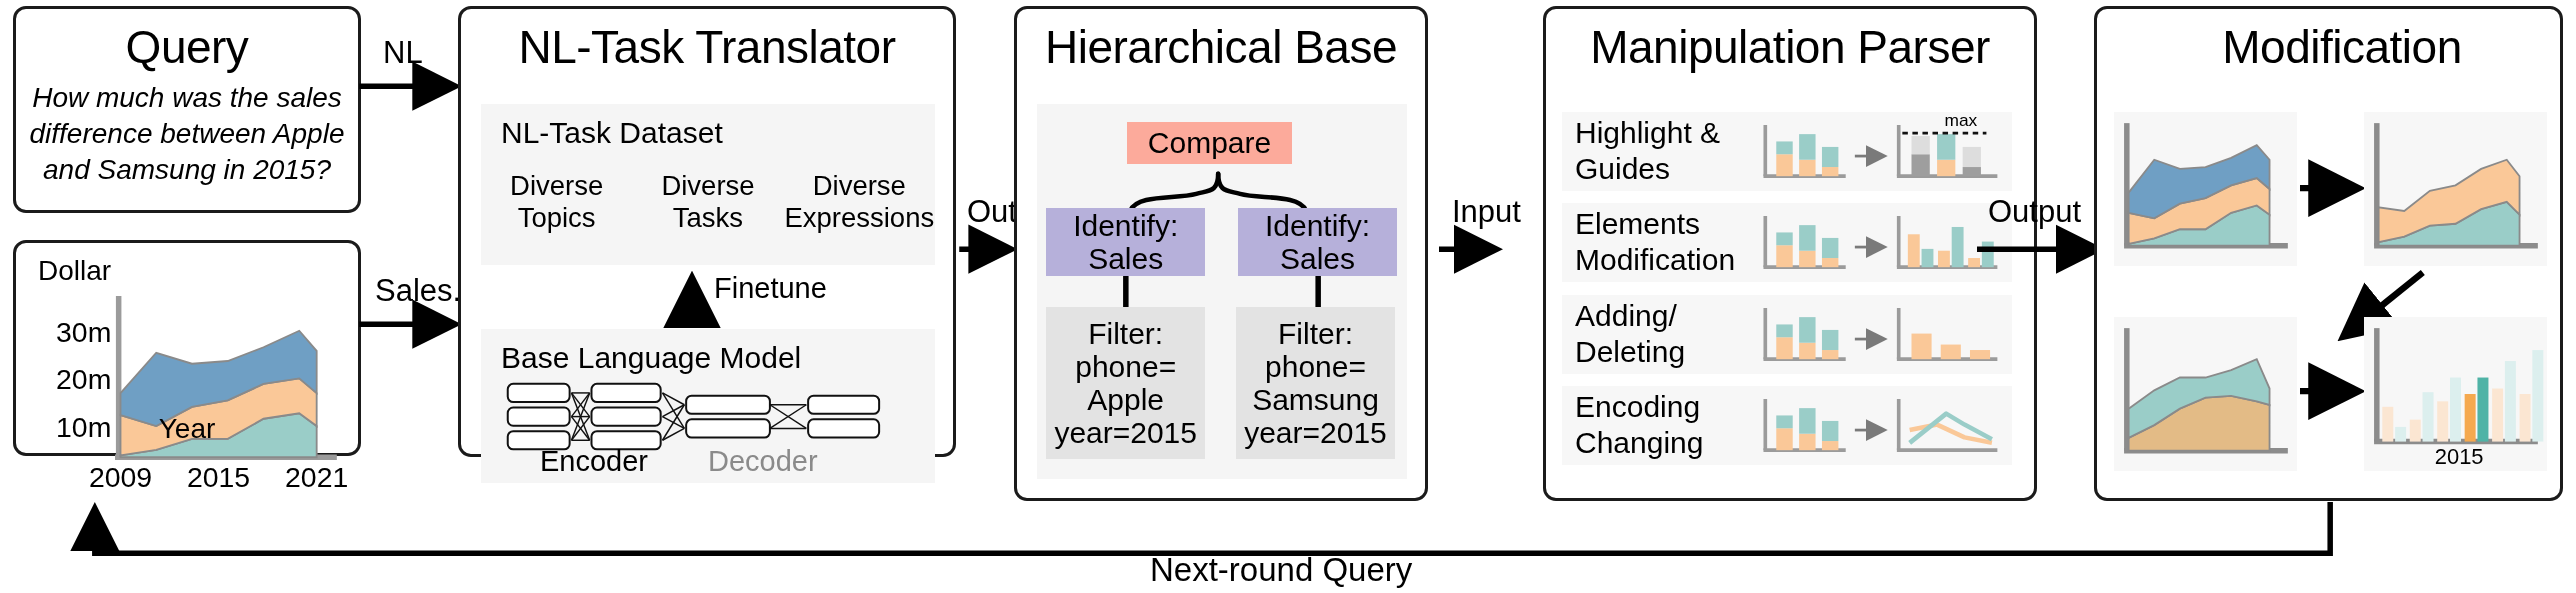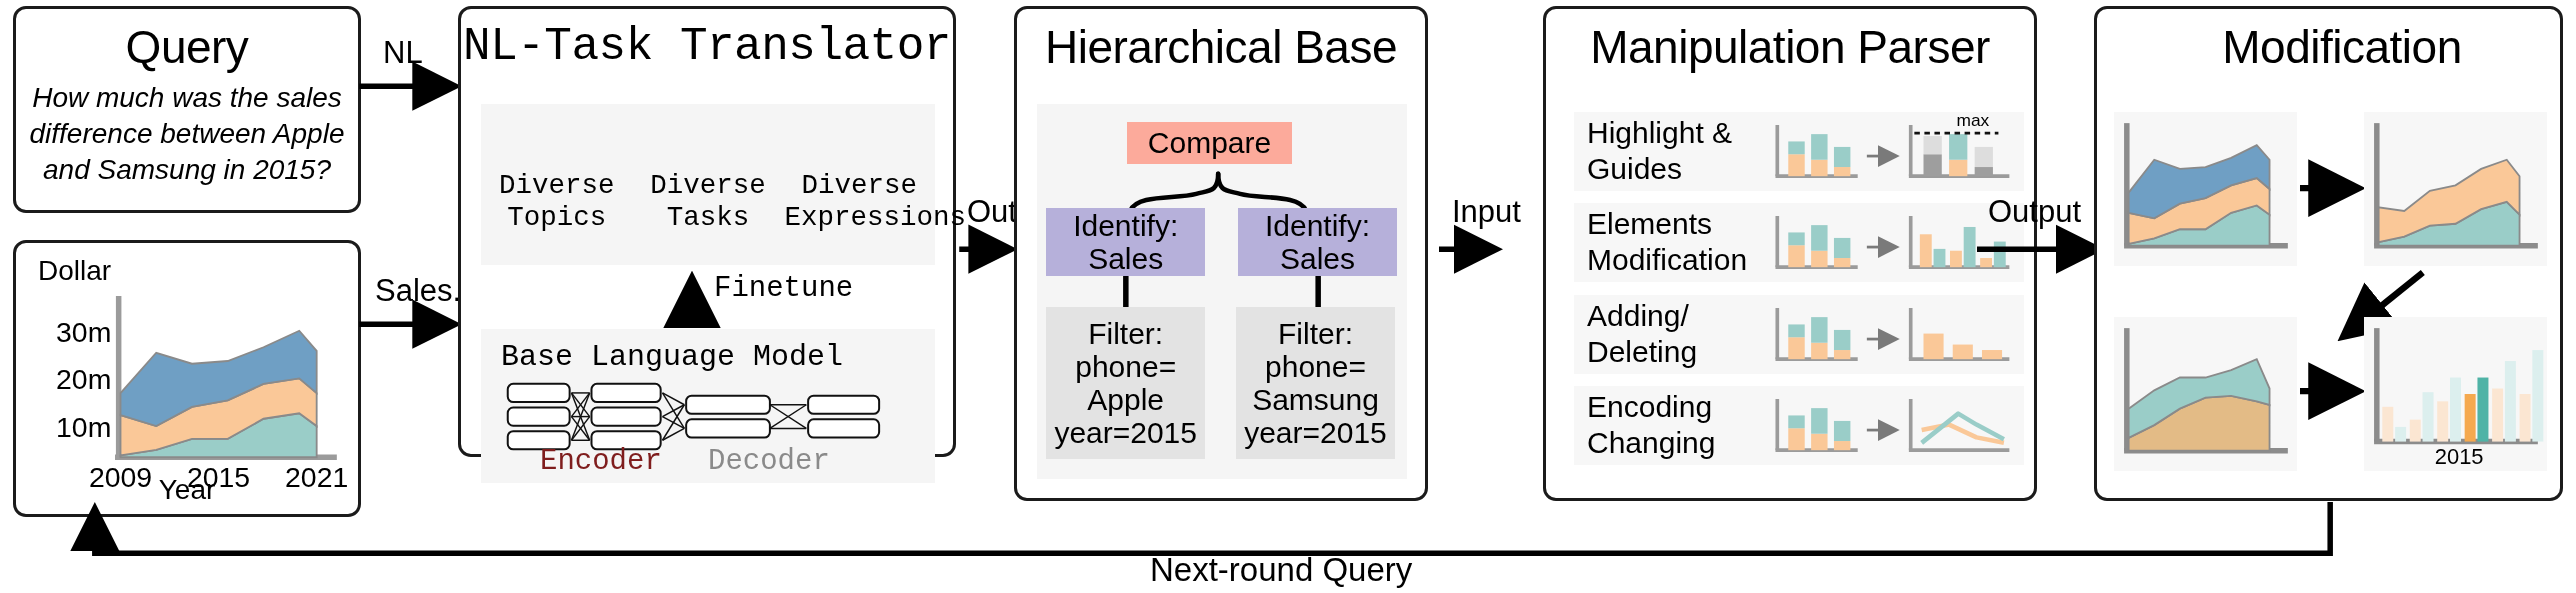--- a/index.html
+++ b/index.html
@@ -21,27 +21,27 @@
   }
 
   
   #query-panel{left:13px;top:5.5px;width:348px;height:207px;}
   #query-panel .panel-title{top:13px;}
   .query-text{
     position:absolute;left:9.2px;right:9.2px;top:71px;text-align:center;
     font-style:italic;font-size:28px;line-height:36px;
   }
 
-  #query-chart-panel{left:13px;top:240px;width:348px;height:277px;}
+  #query-chart-panel{left:13px;top:240px;width:348px;height:216px;}
 
   
   .svgbox{position:absolute;display:block;}
 
   
-  #nl-panel{left:458px;top:5.5px;width:498px;height:451px;font-family:Liberation Mono, monospace;}
+  #nl-panel{left:458px;top:5.5px;width:498px;height:451px;}
   #nl-panel .panel-title{top:13px;}
   .subbox{
     position:absolute;background:#f5f5f5;box-sizing:border-box;
   }
   .subbox-title{
     position:absolute;left:20px;top:11px;font-size:30px;line-height:35px;
   }
   .tricol{
     position:absolute;left:0;right:0;display:flex;justify-content:space-around;
     font-size:27.5px;line-height:32px;text-align:center;
@@ -59,21 +59,21 @@
     font-size:30px;line-height:37px;display:flex;align-items:center;justify-content:center;
   }
   .chip-compare{background:#fcaa9b;}
   .chip-identify{background:#b6b0da;}
   .chip-filter{background:#e3e3e3;}
 
   
   #mp-panel{left:1543px;top:5.5px;width:494px;height:495px;}
   #mp-panel .panel-title{top:13px;}
   .mrow{
-    position:absolute;left:28px;width:450px;height:79px;background:#f7f7f7;
+    position:absolute;left:16px;width:450px;height:79px;background:#f7f7f7;
   }
   .mrow-label{
     position:absolute;left:13px;top:50%;transform:translateY(-50%);
     font-size:30px;line-height:36px;width:192px;
   }
   .mrow-art{position:absolute;left:196px;top:0;width:254px;height:79px;}
 
   
   #mod-panel{left:2094px;top:5.5px;width:469px;height:495px;}
   #mod-panel .panel-title{top:13px;padding-left:27px;}
@@ -132,20 +132,21 @@
 
   <div class="conn-label" style="left:375px;top:273px;">Sales.</div>
   <svg class="svgbox" style="left:359px;top:315px;" width="103" height="18.3" viewBox="0 0 112 20">
     <line x1="0" y1="10" x2="100" y2="10" stroke="#000" stroke-width="6" marker-end="url(#ah)"></line>
   </svg>
 
   <div class="panel" id="nl-panel">
     <div class="panel-title">NL-Task Translator</div>
 
     <div class="subbox" style="left:20px;top:95px;width:454px;height:161px;">
+      <div class="subbox-title">NL-Task Dataset</div>
       <div class="tricol" style="top:66px;">
         <div>Diverse Topics</div>
         <div>Diverse Tasks</div>
         <div>Diverse Expressions</div>
       </div>
     </div>
 
     <svg class="svgbox" style="left:220px;top:267px;" width="27.5" height="48" viewBox="0 0 30 52">
       <line x1="12" y1="50" x2="12" y2="8" stroke="#000" stroke-width="7" marker-end="url(#ah)"></line>
     </svg>
@@ -181,21 +182,21 @@
           <rect x="2" y="54" width="68" height="20" rx="6"></rect>
           <rect x="94" y="2" width="76" height="20" rx="6"></rect>
           <rect x="94" y="28" width="76" height="20" rx="6"></rect>
           <rect x="94" y="54" width="76" height="20" rx="6"></rect>
           <rect x="198" y="15" width="92" height="20" rx="6"></rect>
           <rect x="198" y="41" width="92" height="20" rx="6"></rect>
           <rect x="332" y="15" width="78" height="20" rx="6"></rect>
           <rect x="332" y="41" width="78" height="20" rx="6"></rect>
         </g>
       </svg>
-      <div style="position:absolute;left:59px;top:117px;font-size:29px;line-height:31px;color:#7f1d1d;">Encoder</div>
+      <div style="position:absolute;left:59px;top:117px;font-size:29px;line-height:31px;color:#000000;">Encoder</div>
       <div style="position:absolute;left:227px;top:117px;font-size:29px;line-height:31px;color:#8a8a8a;">Decoder</div>
     </div>
   </div>
 
   <div class="conn-label" style="left:967px;top:194px;">Output</div>
   <svg class="svgbox" style="left:959px;top:240px;" width="59" height="18.3" viewBox="0 0 64 20">
     <line x1="0" y1="10" x2="52" y2="10" stroke="#000" stroke-width="6" marker-end="url(#ah)"></line>
   </svg>
 
   <div class="panel" id="ht-panel">

